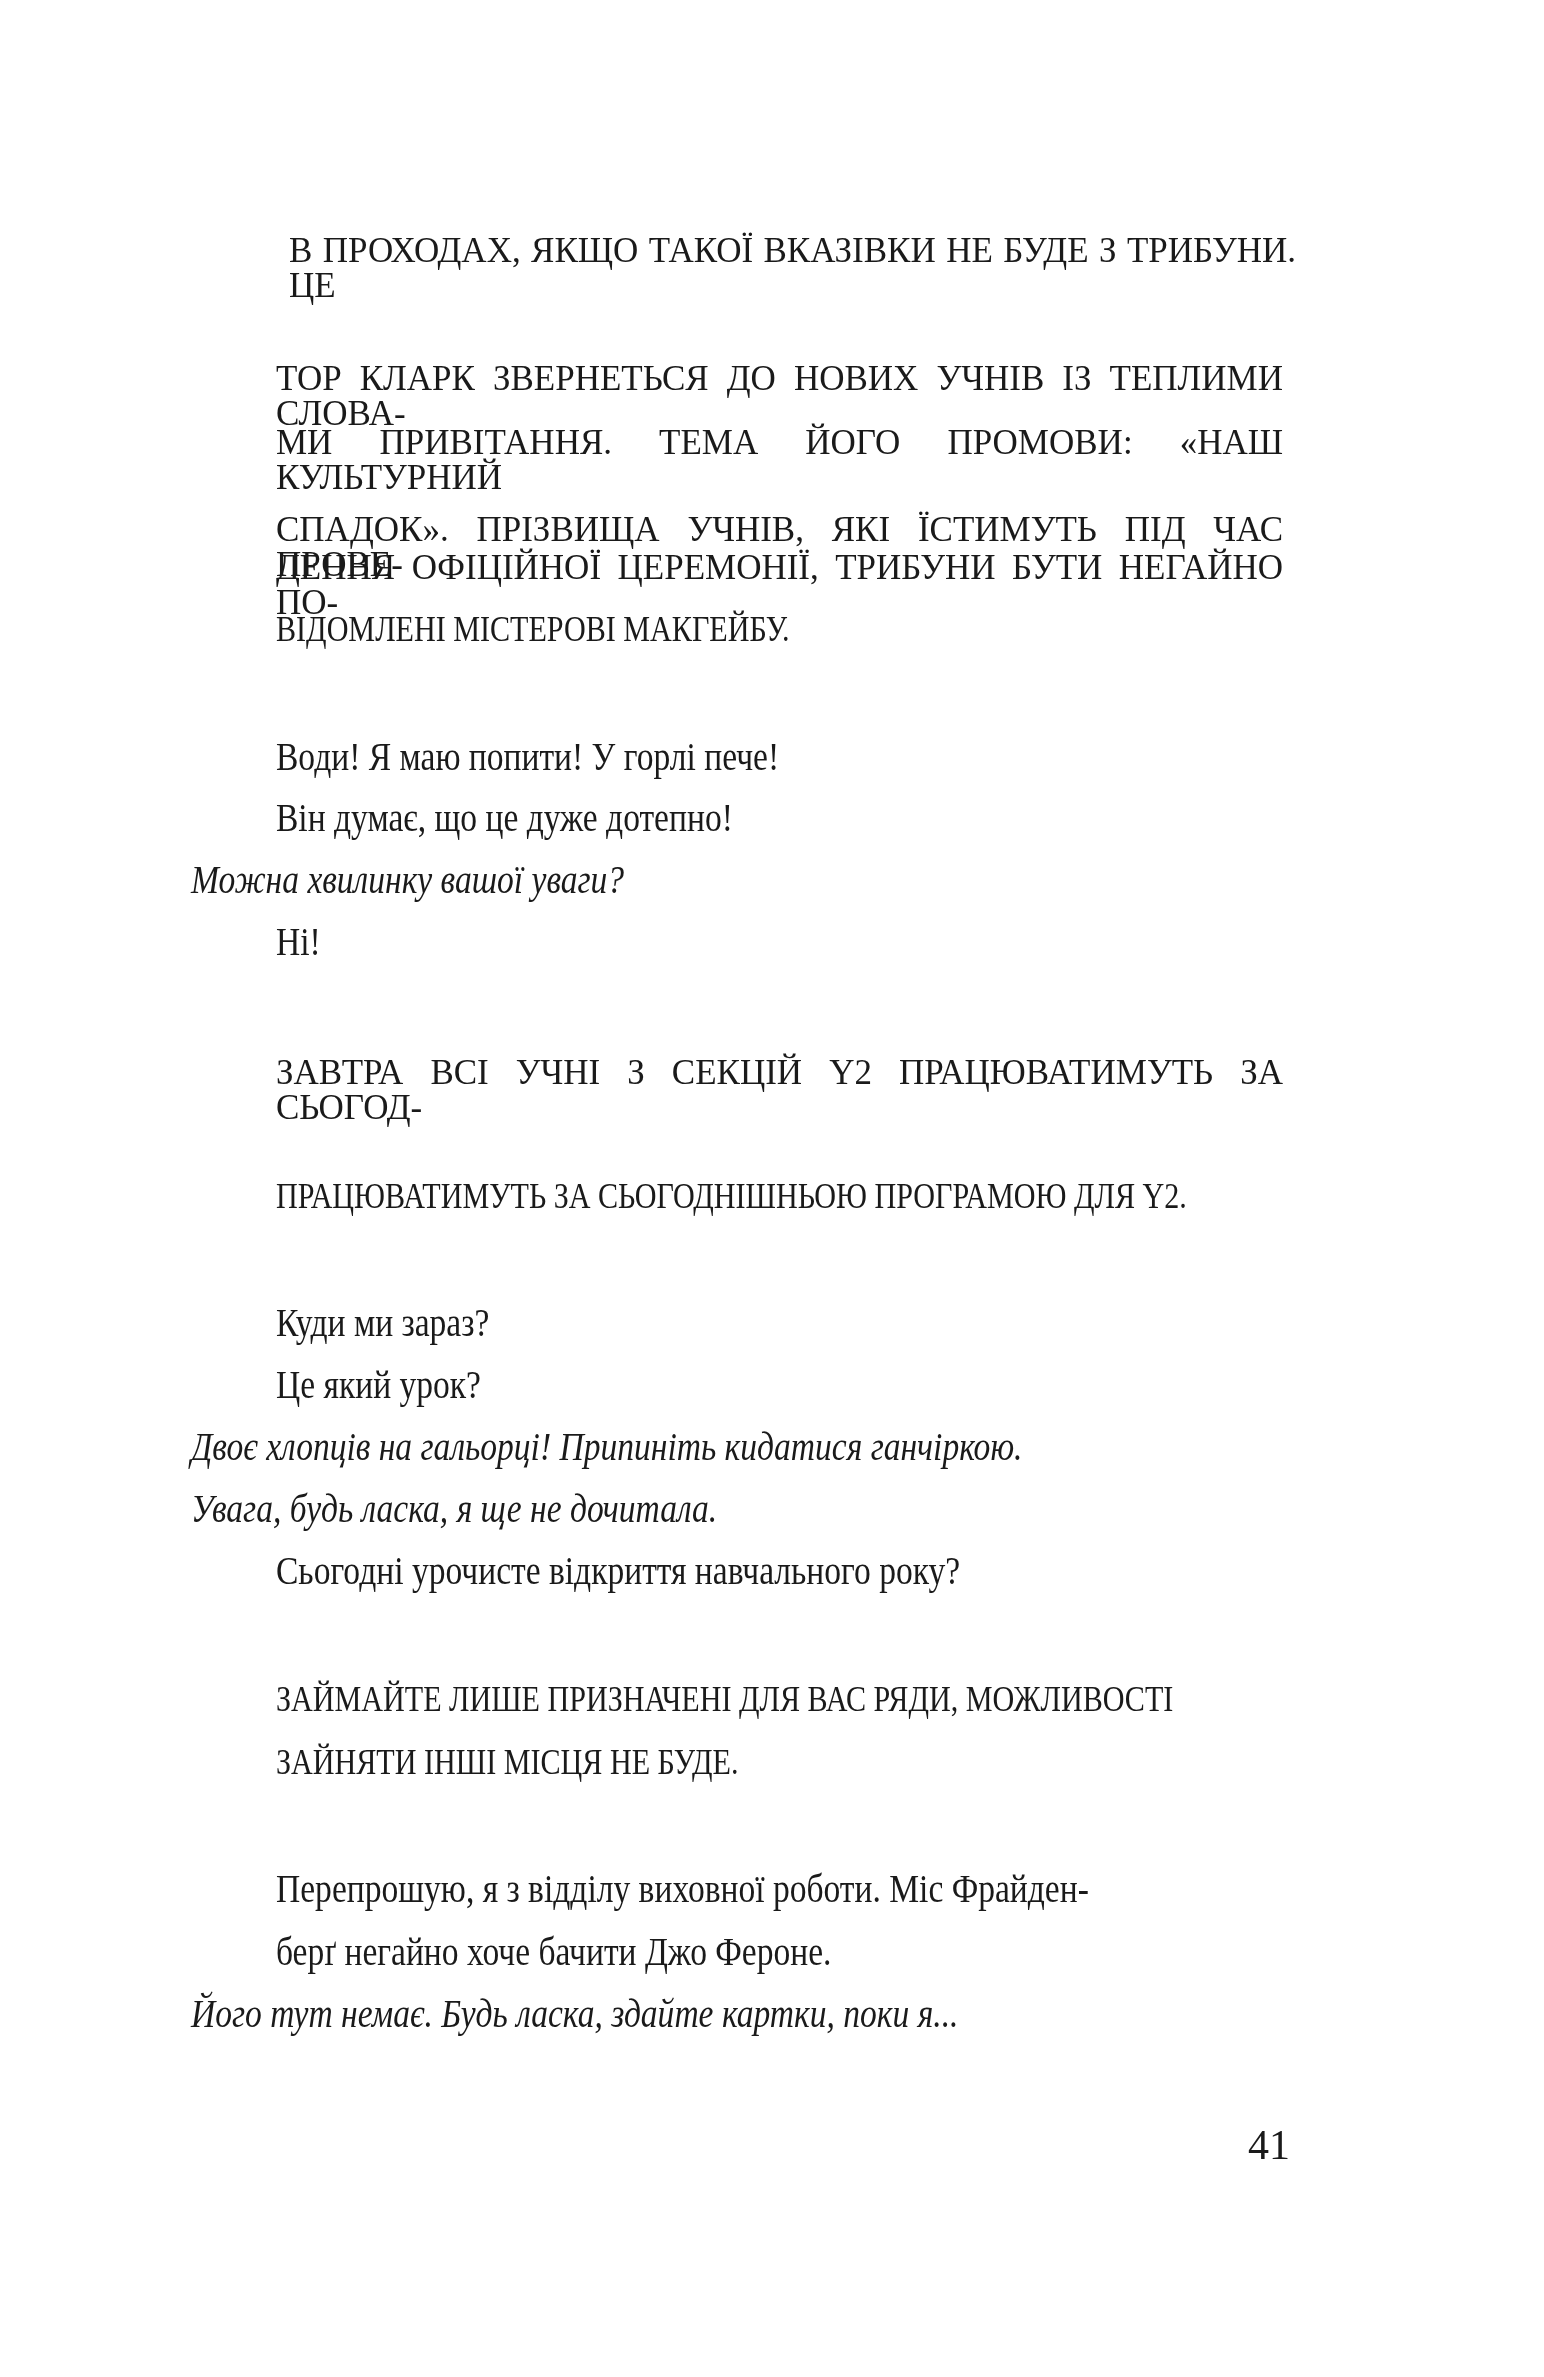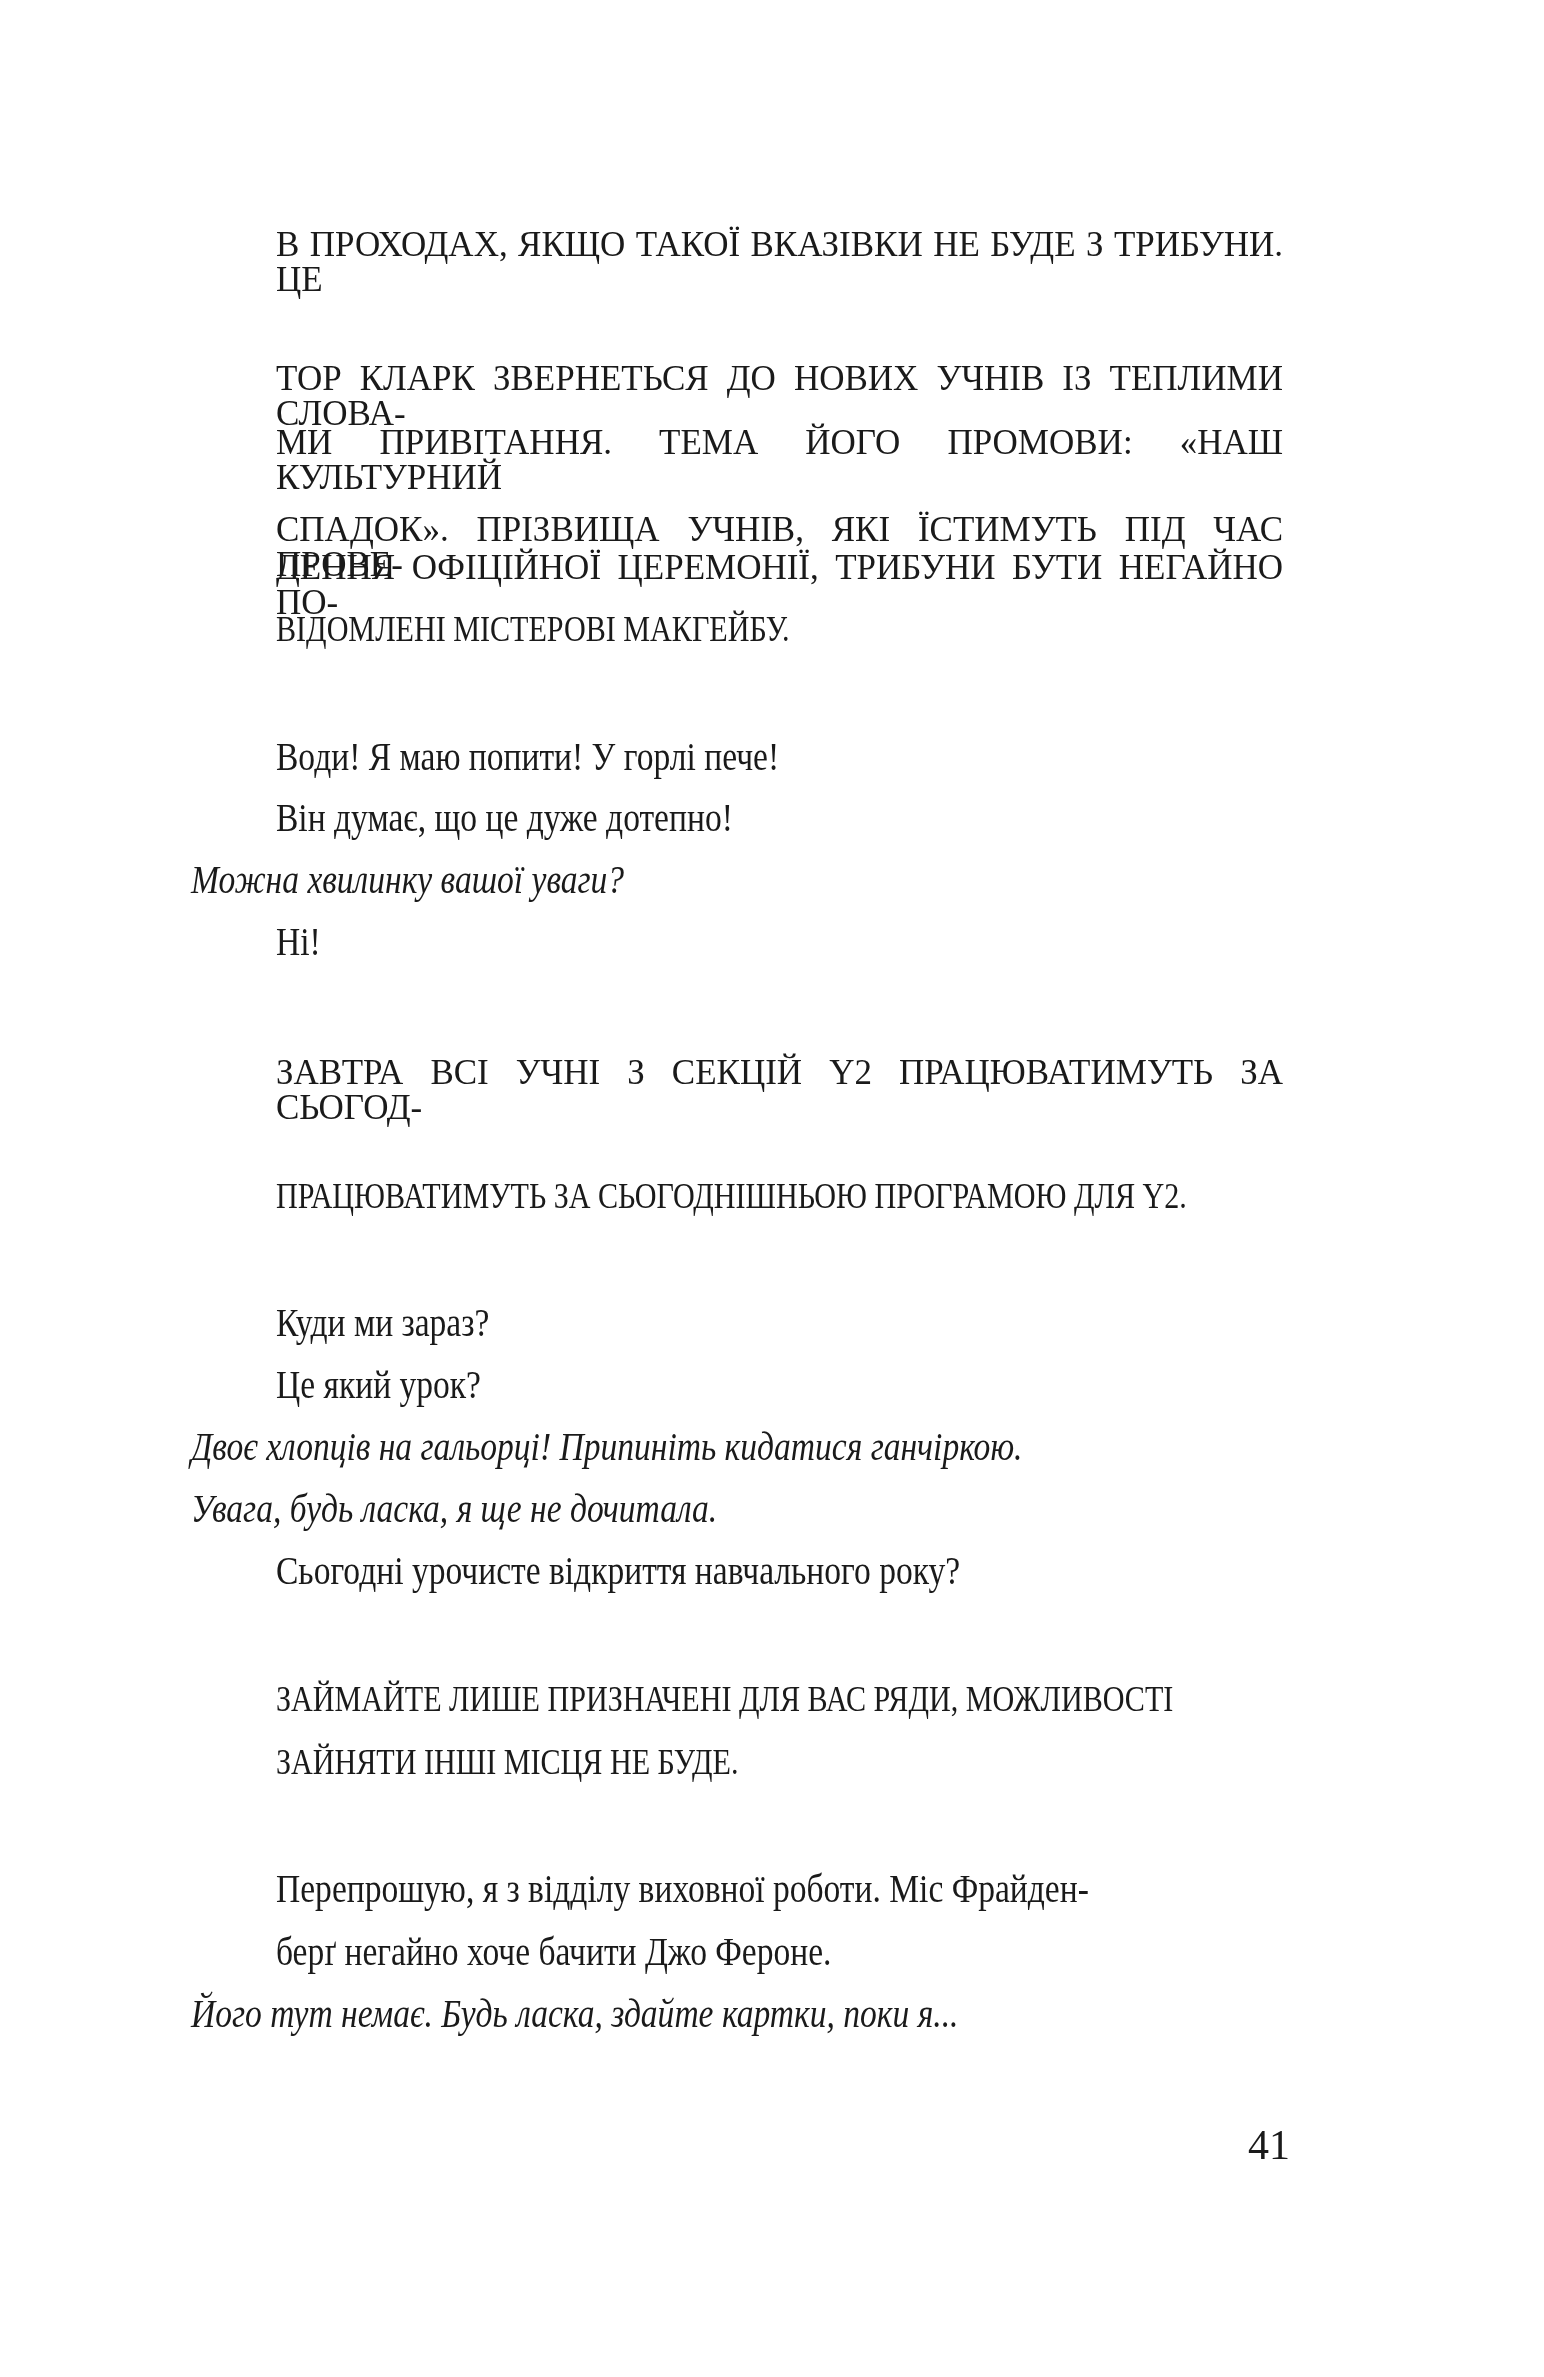--- a/index.html
+++ b/index.html
@@ -58,21 +58,21 @@
     font-family: "Liberation Serif", "DejaVu Serif", serif;
     font-size: 42px;
     line-height: 1;
   }
 </style>
 </head>
 <body>
 
 <div class="page">
 
-  <div class="line caps" style="top: 227px; white-space: normal; height: 40px; overflow: visible;">В ПРОХОДАХ, ЯКЩО ТАКОЇ ВКАЗІВКИ НЕ БУДЕ З ТРИБУНИ. ЦЕ</div>
+  <div class="line caps" style="top: 233px; white-space: normal; height: 40px; overflow: visible; margin-left: 13px;">В ПРОХОДАХ, ЯКЩО ТАКОЇ ВКАЗІВКИ НЕ БУДЕ З ТРИБУНИ. ЦЕ</div>
   <div class="line caps" style="top: 361px; white-space: normal; height: 40px; overflow: visible;">ТОР КЛАРК ЗВЕРНЕТЬСЯ ДО НОВИХ УЧНІВ ІЗ ТЕПЛИМИ СЛОВА-</div>
   <div class="line caps" style="top: 425px; white-space: normal; height: 40px; overflow: visible;">МИ ПРИВІТАННЯ. ТЕМА ЙОГО ПРОМОВИ: «НАШ КУЛЬТУРНИЙ</div>
   <div class="line caps" style="top: 488px; white-space: normal; height: 40px; overflow: visible; margin-top: 24px;">СПАДОК». ПРІЗВИЩА УЧНІВ, ЯКІ ЇСТИМУТЬ ПІД ЧАС ПРОВЕ-</div>
   <div class="line caps" style="top: 550px; white-space: normal; height: 40px; overflow: visible;">ДЕННЯ ОФІЦІЙНОЇ ЦЕРЕМОНІЇ, ТРИБУНИ БУТИ НЕГАЙНО ПО-</div>
   <div class="line caps last" style="top: 612px; transform-origin: 0px 0px; transform: scaleX(0.86);">ВІДОМЛЕНІ МІСТЕРОВІ МАКГЕЙБУ.</div>
 
   <div class="line dlg" style="top: 737px; transform-origin: 0px 0px; transform: scaleX(0.86);">Води! Я маю попити! У горлі пече!</div>
   <div class="line dlg" style="top: 798px; transform-origin: 0px 0px; transform: scaleX(0.86);">Він думає, що це дуже дотепно!</div>
   <div class="line ital" style="top: 860px; transform-origin: 0px 0px; transform: scaleX(0.86);">Можна хвилинку вашої уваги?</div>
   <div class="line dlg" style="top: 922px; transform-origin: 0px 0px; transform: scaleX(0.86);">Ні!</div>

